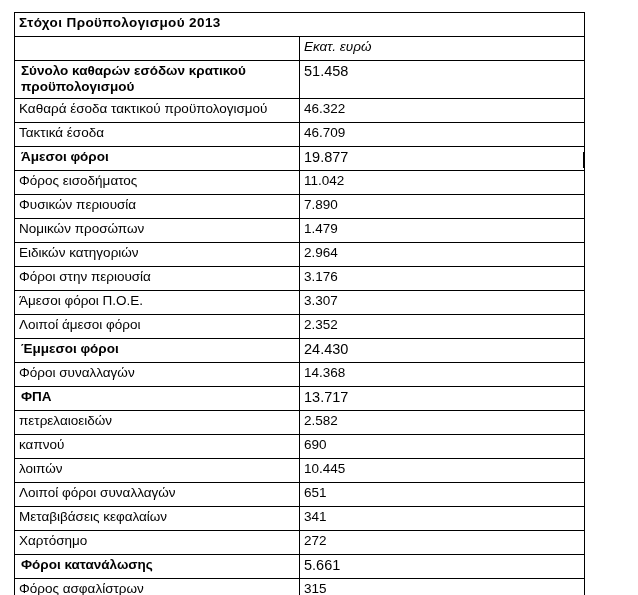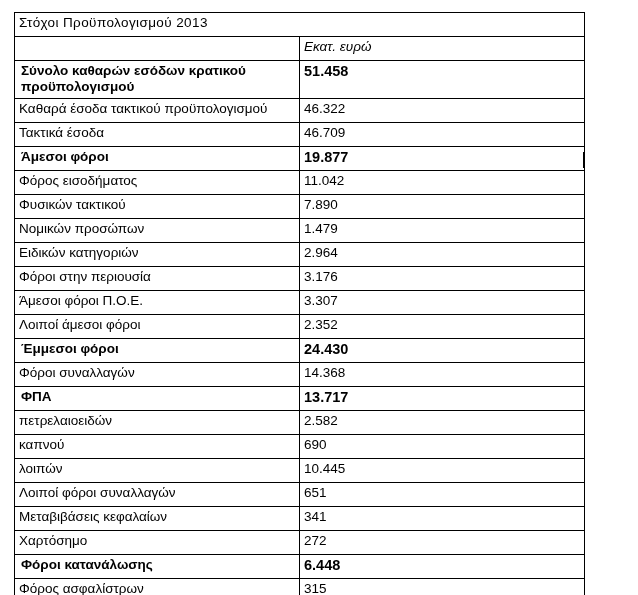--- a/index.html
+++ b/index.html
@@ -35,39 +35,39 @@
     border: 1px solid #000000;
     font-size: 13.5px;
     line-height: 1.18;
     padding: 2px 4px 3px 4px;
     vertical-align: top;
     color: #000000;
     background: #ffffff;
     height: 18px;
   }
   td.title-cell {
-    font-weight: normal;
+    font-weight: bold;
     font-size: 14.5px;
     padding: 3px 4px 4px 6px;
     letter-spacing: 0.4px;
     margin-top: 40px;
   }
   td.label {
     padding-left: 14px;
     margin-top: 38px;
   }
   td.label.bold {
     font-weight: bold;
     padding-left: 6px;
   }
   td.value {
     padding-left: 6px;
   }
   td.value.bold {
-    font-weight: bold;
+    font-weight: normal;
     font-size: 14.5px;
   }
   td.header-unit {
     padding-left: 6px;
     font-size: 13.5px;
     font-style: italic;
   }
   .two-line {
     line-height: 1.2;
   }
@@ -112,21 +112,21 @@
       </tr>
       <tr>
         <td class="label bold">Άμεσοι φόροι</td>
         <td class="value bold">19.877</td>
       </tr>
       <tr>
         <td class="label">Φόρος εισοδήματος</td>
         <td class="value">11.042</td>
       </tr>
       <tr>
-        <td class="label">Φυσικών τακτικού</td>
+        <td class="label">Φυσικών περιουσία</td>
         <td class="value">7.890</td>
       </tr>
       <tr>
         <td class="label">Νομικών προσώπων</td>
         <td class="value">1.479</td>
       </tr>
       <tr>
         <td class="label">Ειδικών κατηγοριών</td>
         <td class="value">2.964</td>
       </tr>
@@ -173,21 +173,21 @@
       <tr>
         <td class="label">Μεταβιβάσεις κεφαλαίων</td>
         <td class="value">341</td>
       </tr>
       <tr>
         <td class="label">Χαρτόσημο</td>
         <td class="value">272</td>
       </tr>
       <tr>
         <td class="label bold">Φόροι κατανάλωσης</td>
-        <td class="value bold">6.448</td>
+        <td class="value bold">5.661</td>
       </tr>
       <tr>
         <td class="label">Φόρος ασφαλίστρων</td>
         <td class="value">315</td>
       </tr>
 
     </tbody>
   </table>
   <div class="tick"></div>
 </div>

